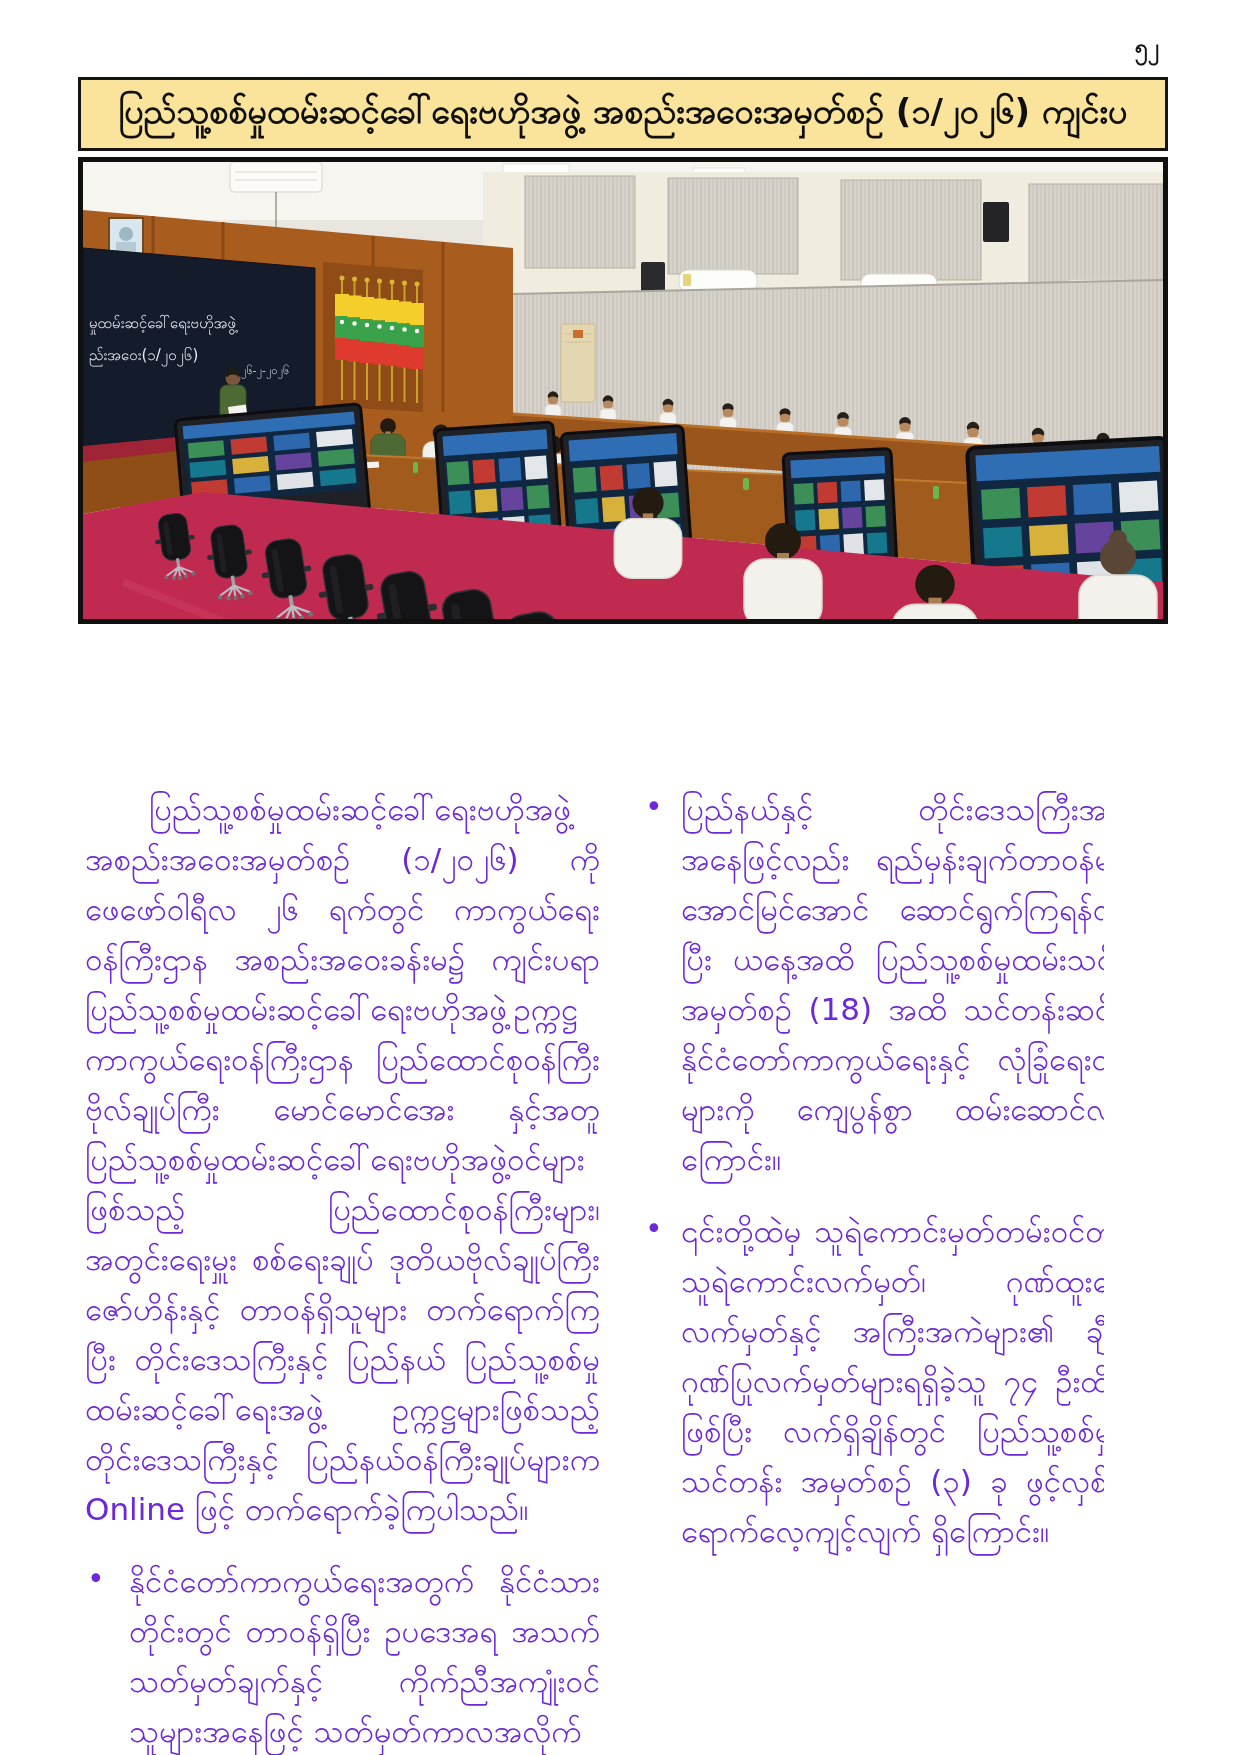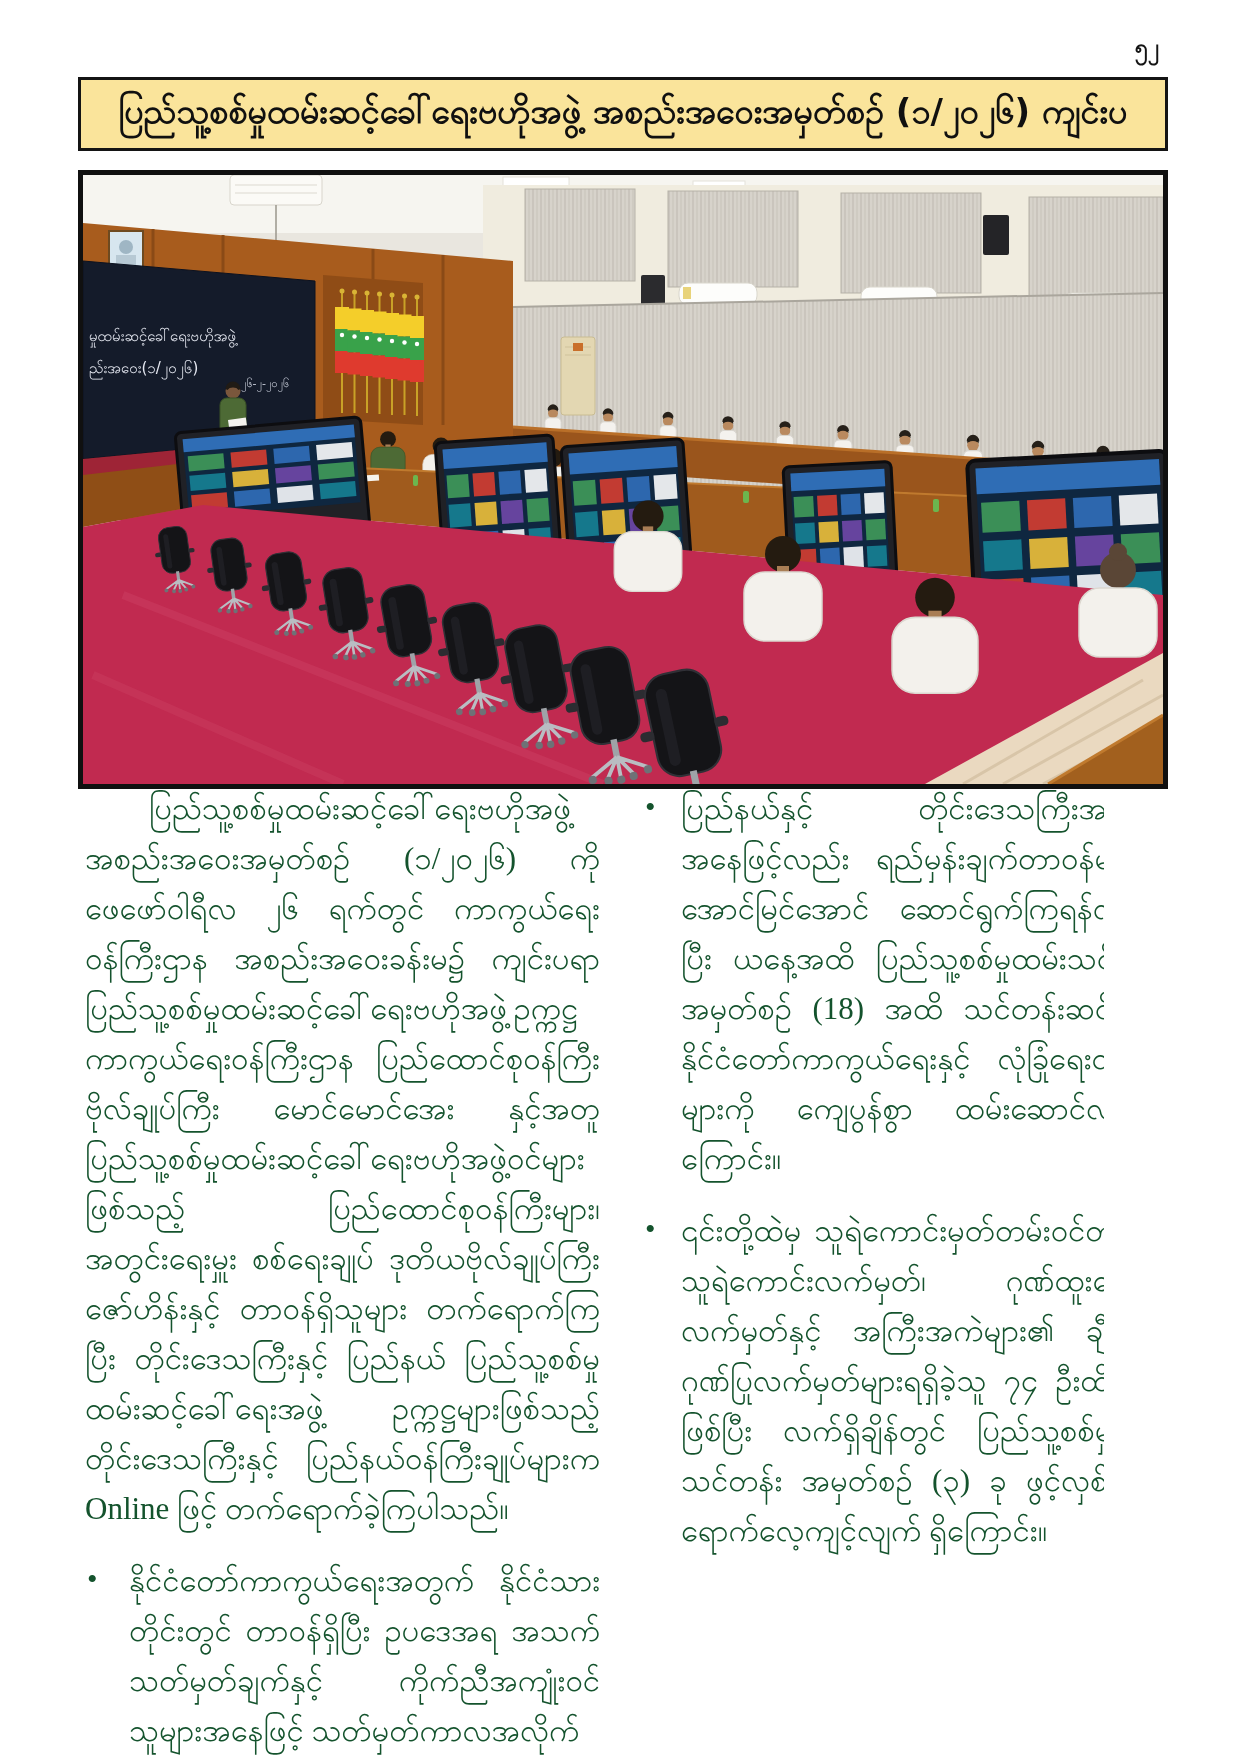--- a/index.html
+++ b/index.html
@@ -12,27 +12,27 @@
   }
   .banner{
     position:absolute;left:78px;top:77px;width:1090px;height:74px;
     background:#fae49b;border:3px solid #141414;box-sizing:border-box;
     display:flex;align-items:center;justify-content:center;
   }
   .banner .headline{
     font-size:34px;font-weight:bold;color:#101010;text-align:center;letter-spacing:0;
   }
   .photo-frame{
-    position:absolute;left:78px;top:170px;width:1090px;height:619px;
+    position:absolute;left:78px;top:157px;width:1090px;height:467px;
     border:5px solid #101010;box-sizing:border-box;background:#e9e6df;overflow:hidden;
   }
   .photo-frame svg{display:block;width:1080px;height:609px;}
   .article{
     position:absolute;left:0;top:784px;width:1104px;height:971px;overflow:hidden;
-    font-size:31px;line-height:50px;text-align:justify;color:#14532d;font-family:Liberation Serif, serif;
+    font-size:31px;line-height:50px;text-align:justify;color:#6d28d9;
   }
   .col{position:absolute;top:0;}
   .col-left{left:85px;width:515px;}
   .col-right{left:645px;width:523px;}
   p.para{margin:0 0 22px 0;text-indent:64px;}
   .bullet{position:relative;padding-left:44px;margin:0 0 22px 0;}
   .bullet .marker{position:absolute;left:2px;top:-2px;font-size:30px;}
   .col-right .bullet{padding-left:36px;}
   .col-right .bullet .marker{left:0;}
   .cont{padding-left:36px;margin:0 0 30px 0;}

